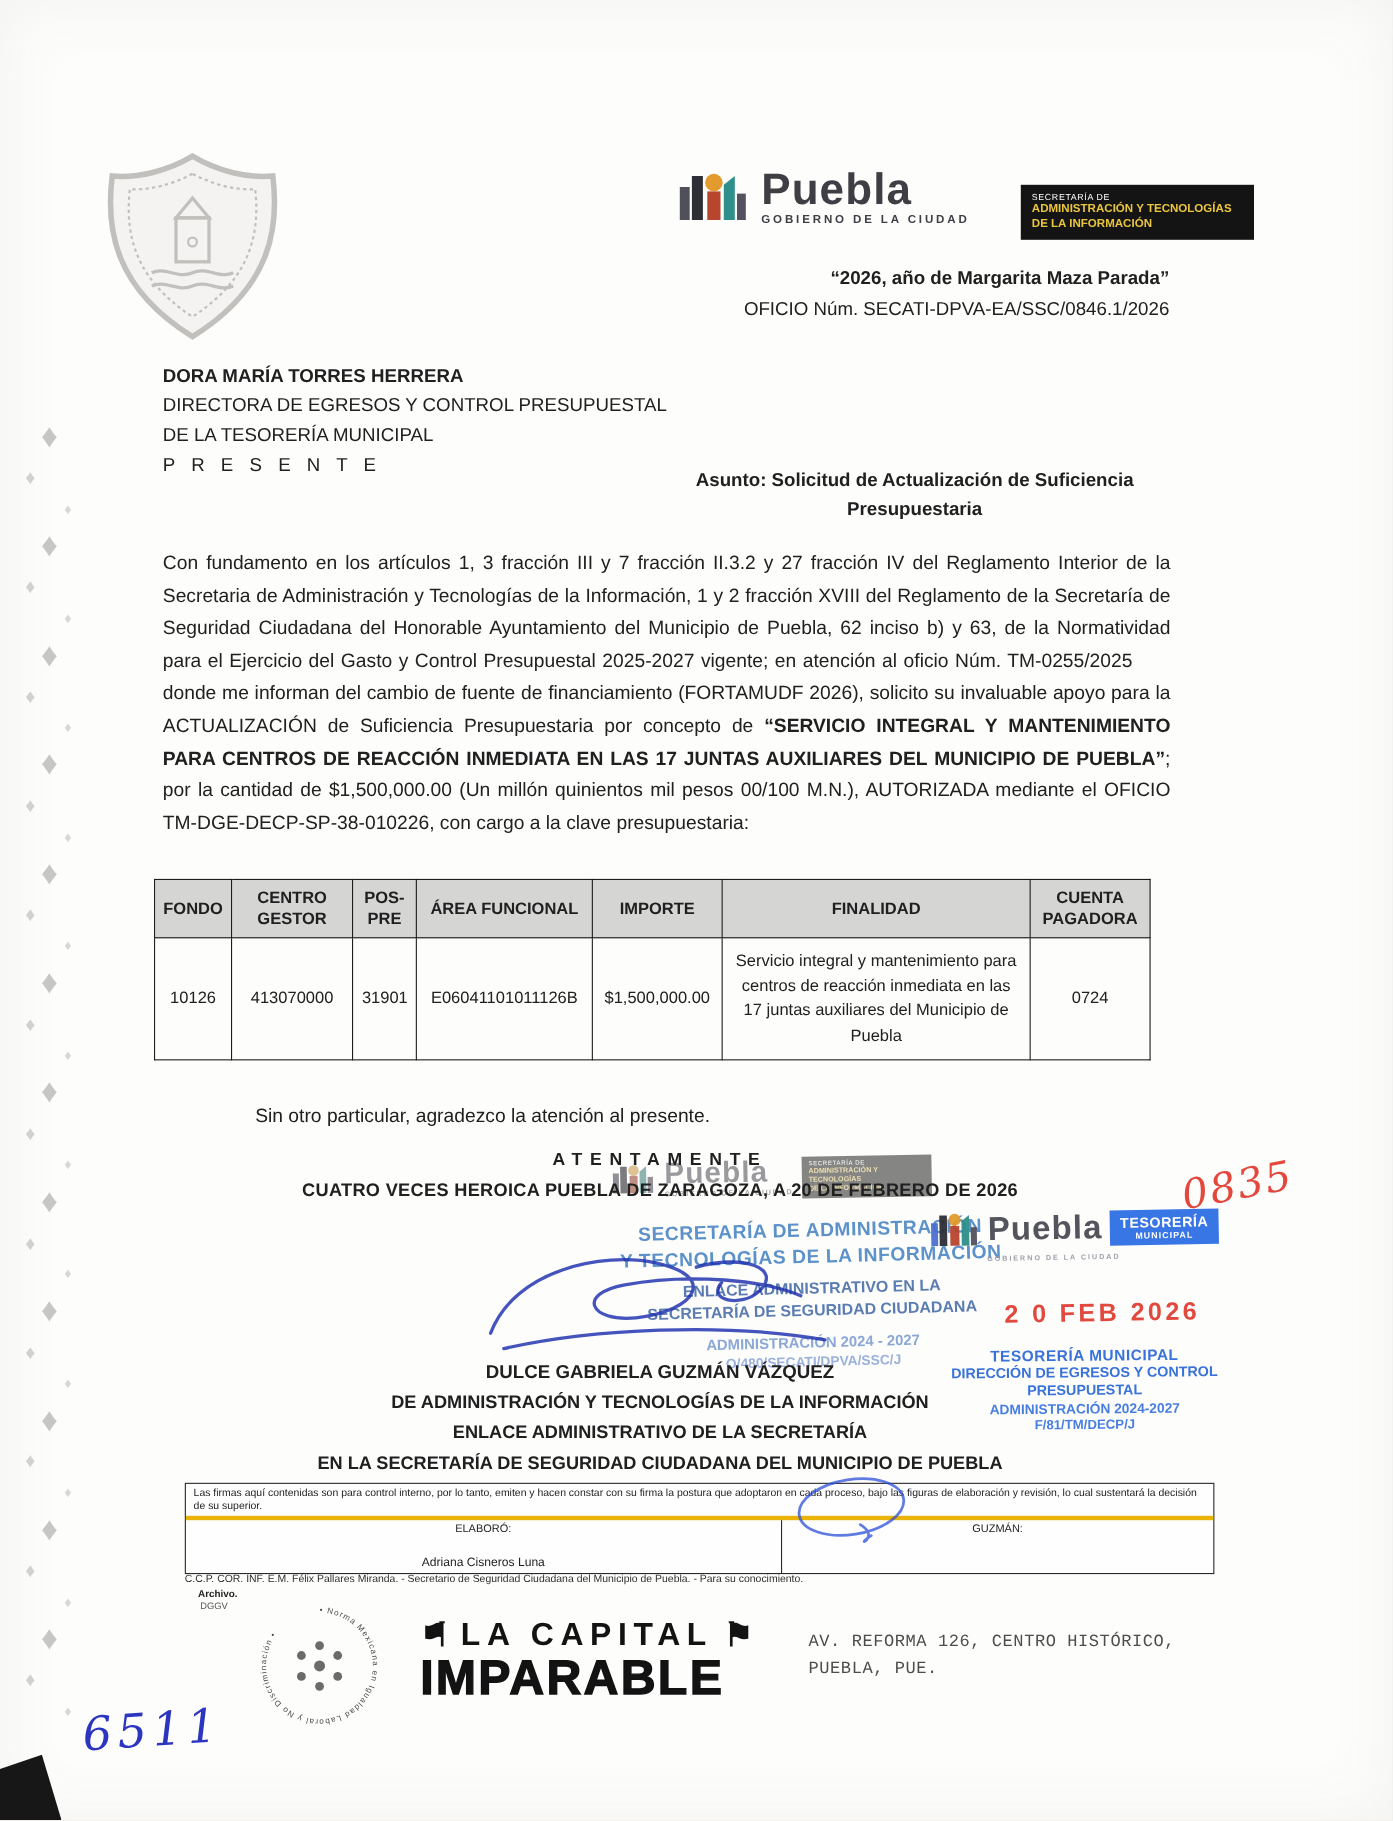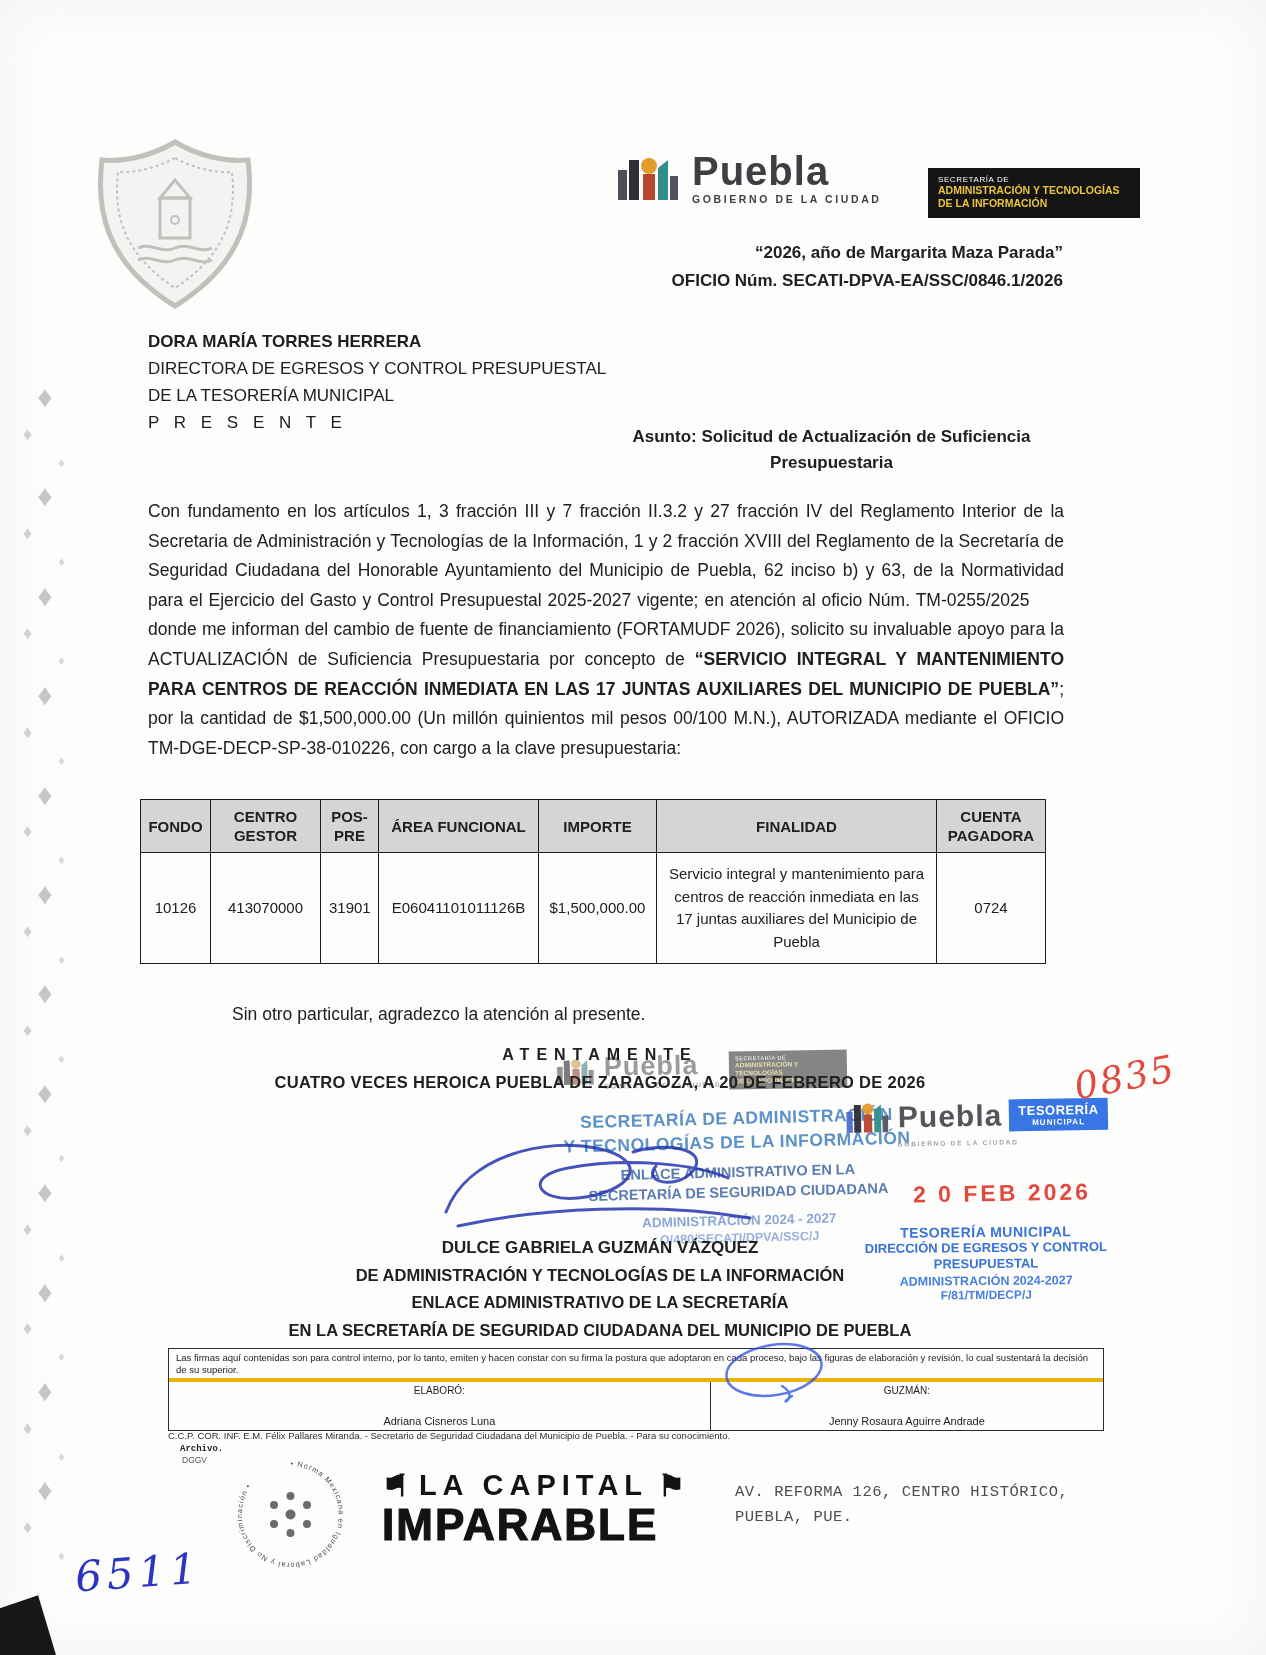--- a/index.html
+++ b/index.html
@@ -24,21 +24,21 @@
   #crest { left:88px; top:136px; }
   #brand { left:616px; top:150px; display:flex; align-items:center; gap:10px; }
   .brand-col { display:flex; flex-direction:column; }
   .brand-name { font-size:40px; font-weight:bold; color:#3e3e44; line-height:40px; letter-spacing:1px; }
   .brand-tagline { font-size:10.5px; font-weight:bold; letter-spacing:2.6px; color:#3e3e44; margin-top:2px; }
   #dept-box { left:928px; top:168px; width:212px; background:#141414; color:#fff; padding:7px 10px 8px; }
   .dept-line1 { font-size:8px; letter-spacing:.6px; color:#ffffff; }
   .dept-line2, .dept-line3 { font-size:10.5px; font-weight:bold; color:#eac53e; line-height:13px; }
 
   #year-line   { right:203px; top:243px; font-size:17px; font-weight:bold; }
-  #oficio-line { right:203px; top:271px; font-size:17px; font-weight:bold; }
+  #oficio-line { right:203px; top:271px; font-size:17px; font-weight:normal; }
 
   
   #addressee { left:148px; top:328px; font-size:17px; line-height:27px; }
   .addr-name { font-weight:bold; }
   .presente  { letter-spacing:5px; }
 
   
   #asunto { left:600px; top:424px; width:463px; text-align:center;
     font-weight:bold; font-size:17px; line-height:26px; }
 
@@ -113,21 +113,21 @@
   #control-box { left:168px; top:1348px; width:936px; border:1.5px solid #2a2a2a;
     font-size:9.5px; background:rgba(255,255,255,.6); }
   .cb-notice { padding:3px 7px; line-height:11.5px; border-bottom:4px solid #eab308; color:#222; }
   .cb-cols { display:grid; grid-template-columns:58% 42%; }
   .cb-cell { border-right:1px solid #2a2a2a; display:flex; flex-direction:column; }
   .cb-cell:last-child { border-right:none; }
   .cb-label { text-align:center; font-size:10px; padding:3px 0 1px; color:#222; }
   .cb-name { text-align:center; font-size:11px; padding:18px 0 3px; color:#222; }
 
   #ccp { left:168px; top:1430px; font-size:9.5px; color:#2f2f2f; }
-  #archivo { left:180px; top:1444px; font-size:9px; font-weight:bold; color:#222;font-family:Liberation Mono, monospace; }
+  #archivo { left:180px; top:1444px; font-size:9px; font-weight:bold; color:#222; }
   #dggv { left:182px; top:1455px; font-size:8.5px; color:#555; }
 
   
   #badge { left:228px; top:1452px; }
   #capital { left:382px; top:1468px; color:#131313; }
   .cap-row1 { display:flex; align-items:center; gap:10px;
     font-size:29px; font-weight:bold; letter-spacing:6px; }
   .cap-flag { font-size:30px; letter-spacing:0; }
   .cap-flag.left { transform:scaleX(-1); }
   .cap-row2 { font-size:44px; font-weight:bold; letter-spacing:2px; margin-top:-3px;
@@ -359,21 +359,20 @@
 
   <div class="abs" id="control-box">
     <div class="cb-notice">Las firmas aquí contenidas son para control interno, por lo tanto, emiten y hacen constar con su firma la postura que adoptaron en cada proceso, bajo las figuras de elaboración y revisión, lo cual sustentará la decisión de su superior.</div>
     <div class="cb-cols">
       <div class="cb-cell">
         <div class="cb-label">ELABORÓ:</div>
         <div class="cb-name">Adriana Cisneros Luna</div>
       </div>
       <div class="cb-cell">
         <div class="cb-label">GUZMÁN:</div>
-        <div class="cb-name">Jenny Rosaura Aguirre Andrade</div>
       </div>
     </div>
   </div>
 
   <div class="abs stamp" id="reviso-scribble">
     <svg width="120" height="85" viewBox="0 0 120 85">
       <g fill="none" stroke="#2b4fd8" stroke-width="2.5" opacity="0.75" stroke-linecap="round">
         <ellipse cx="58" cy="36" rx="48" ry="25" transform="rotate(-9 58 36)"></ellipse>
         <path d="M66 52 C 86 64 58 74 76 62"></path>
       </g>

